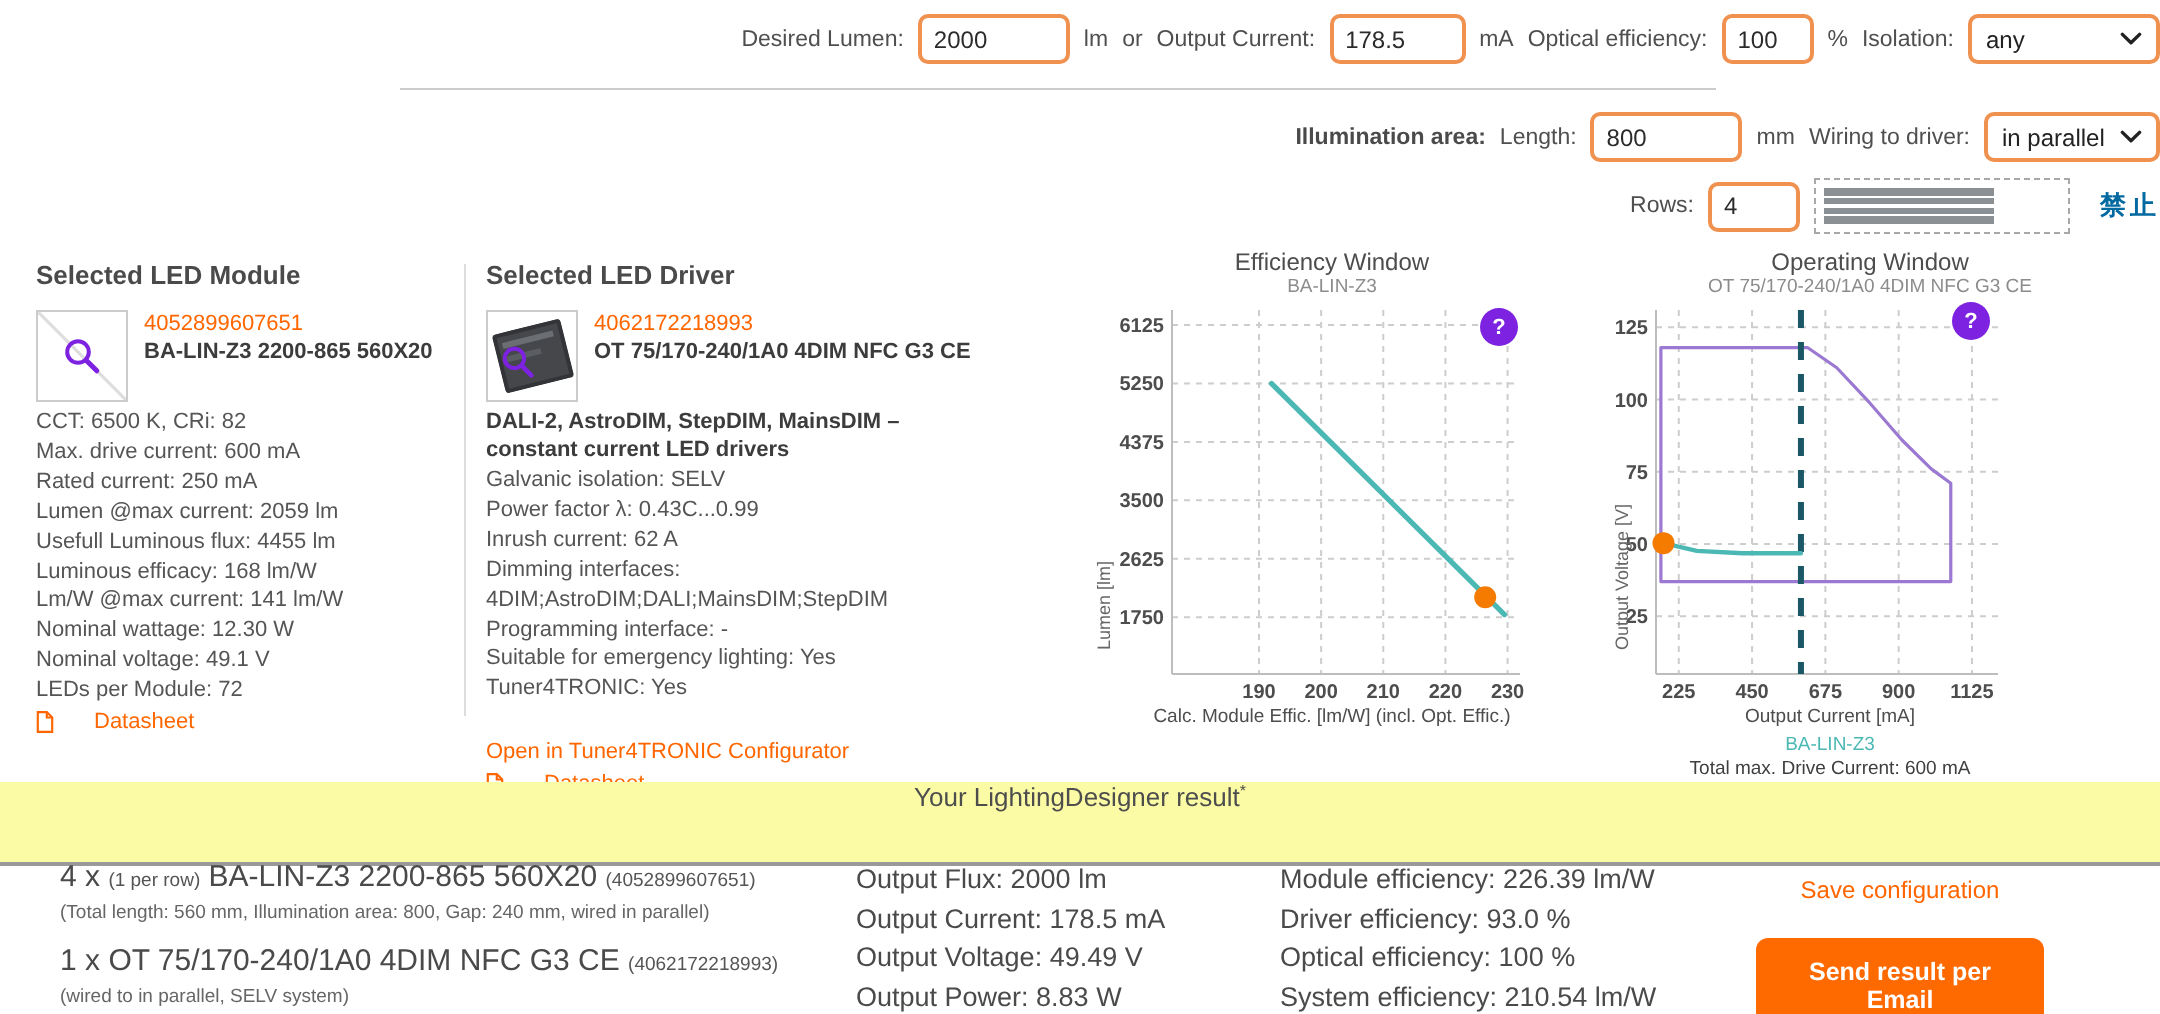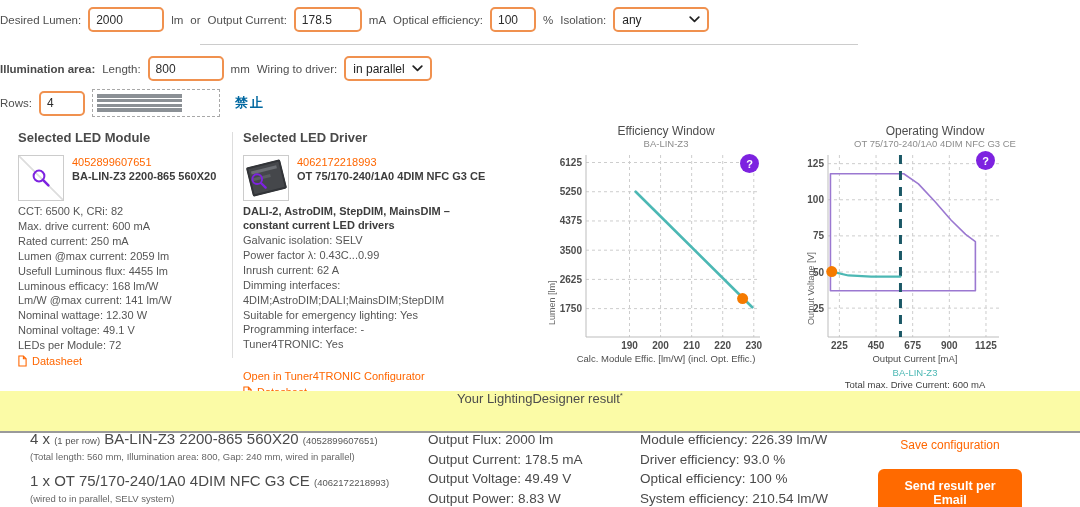--- a/index.html
+++ b/index.html
@@ -2,21 +2,21 @@
 <html><head>
 <meta charset="utf-8">
 <style>
   *{margin:0;padding:0;box-sizing:border-box}
   html,body{background:#fff}
   body{width:1080px;height:507px;position:relative;overflow:hidden;
        font-family:"Liberation Sans",sans-serif;color:#4d4d4d}
   .page{position:absolute;inset:0}
 
   
-  .form-row{position:absolute;left:0;width:100%;display:flex;justify-content:flex-start;
+  .form-row{position:absolute;left:0;width:100%;display:flex;justify-content:flex-end;
             align-items:center;gap:7px;font-size:11.5px;color:#4f4f4f}
   .row1{top:7px}
   .row2{top:56px}
   .row3{top:89px}
   .lbl{white-space:nowrap}
   .lbl.bold{font-weight:700;color:#4a4a4a}
   input.num{height:25px;border:2px solid #f0914f;border-radius:5px;font-size:12px;
             color:#2b2b2b;padding:0 6px;outline:none;font-family:"Liberation Sans",sans-serif}
   .w72{width:76px}.w64{width:68px}.w46{width:46px}
   .sel{height:25px;border:2px solid #f0914f;border-radius:5px;background:#fff;
@@ -45,21 +45,21 @@
   .drv-img:before{content:"";position:absolute;left:4px;top:5px;width:26px;height:3px;background:#6b6e73}
   .drv-img:after{content:"";position:absolute;left:4px;top:12px;width:18px;height:3px;background:#5a5d61}
   .mag{position:absolute;left:12px;top:12px}
   .mag2{position:absolute;left:6px;top:16px}
   .prod-info{font-size:11px;line-height:14px}
   .art-link{color:#ff6600;cursor:pointer;display:block}
   .prod-name{font-weight:700;color:#3c3c3c}
   .nm-w{width:170px}
   .family{font-size:11px;font-weight:700;color:#3c3c3c;line-height:14px;width:250px;margin-bottom:1px}
   .spec{font-size:11px;color:#555;line-height:14.9px}
-  .link-row{display:flex;gap:5px;color:#ff6600;font-size:11px;
+  .link-row{display:flex;gap:20px;color:#ff6600;font-size:11px;
             margin-top:2px;cursor:pointer}
   .t4t{color:#ff6600;font-size:11px;line-height:14.9px;margin-top:17px;cursor:pointer}
 
   
   .chart{position:absolute;top:124px;text-align:center}
   .chart1{left:552px;width:228px}
   .chart2{left:800px;width:270px}
   .chart-title{font-size:12px;color:#4d4d4d;line-height:14px}
   .chart-sub{font-size:9.5px;color:#8c8c8c;line-height:11px}
   .chart-body{position:relative;text-align:left}
@@ -200,22 +200,22 @@
         <span class="art-link">4062172218993</span>
         <span class="prod-name nm-w">OT 75/170-240/1A0 4DIM NFC G3 CE</span>
       </div>
     </div>
     <div class="family">DALI-2, AstroDIM, StepDIM, MainsDIM – constant current LED drivers</div>
     <div class="spec">Galvanic isolation: SELV</div>
     <div class="spec">Power factor λ: 0.43C...0.99</div>
     <div class="spec">Inrush current: 62 A</div>
     <div class="spec">Dimming interfaces:</div>
     <div class="spec">4DIM;AstroDIM;DALI;MainsDIM;StepDIM</div>
+    <div class="spec">Programming interface: -</div>
     <div class="spec">Suitable for emergency lighting: Yes</div>
-    <div class="spec">Programming interface: -</div>
     <div class="spec">Tuner4TRONIC: Yes</div>
     <div class="t4t">Open in Tuner4TRONIC Configurator</div>
     <div class="link-row">
       <svg width="9" height="12" viewBox="0 0 10 13">
         <path d="M1 1 h5 l3 3 v8 h-8 z" fill="none" stroke="#ff6600" stroke-width="1.2"></path>
         <path d="M6 1 v3 h3" fill="none" stroke="#ff6600" stroke-width="1.2"></path>
       </svg>
       <span>Datasheet</span>
     </div>
   </div>

